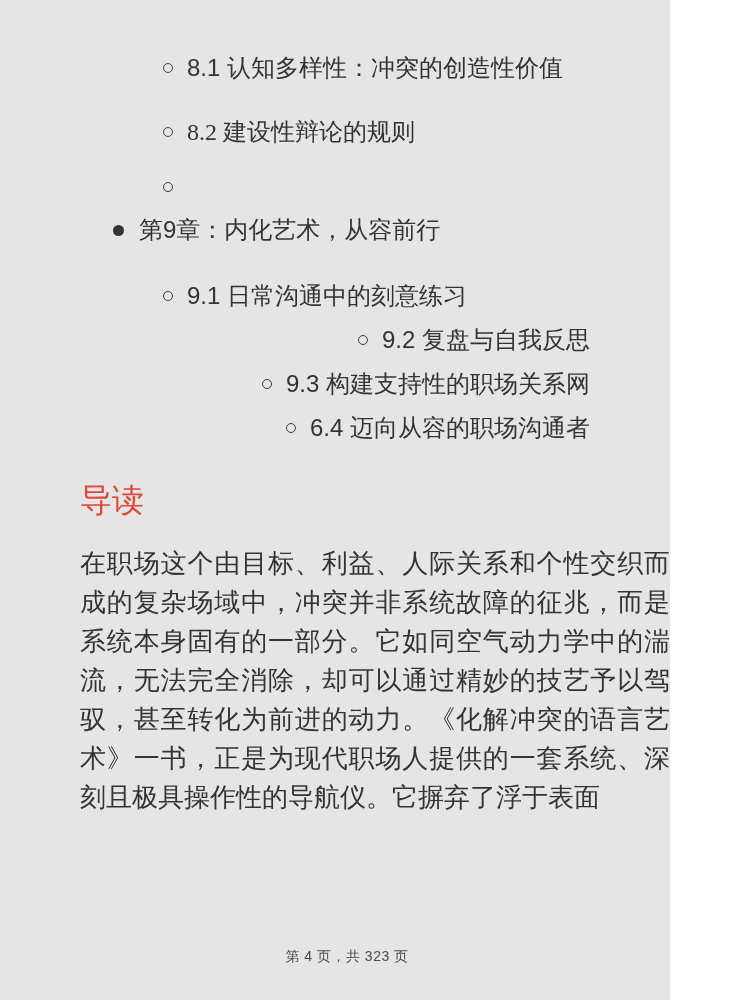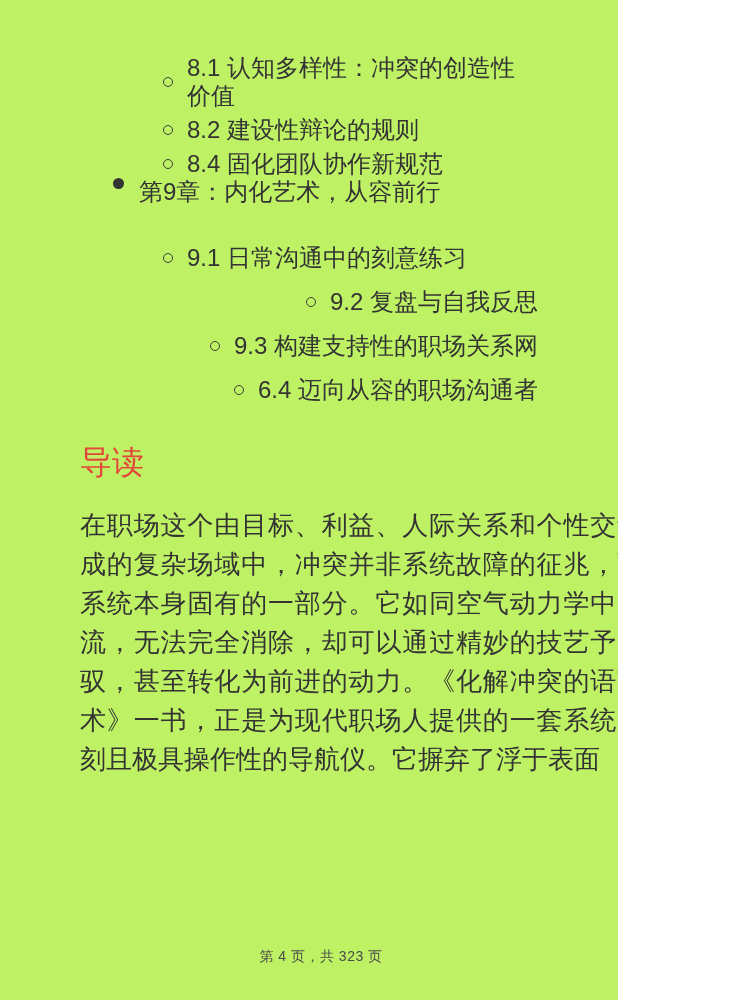--- a/index.html
+++ b/index.html
@@ -1,52 +1,53 @@
 <!DOCTYPE html>
 <html><head>
 <meta charset="utf-8">
 <style>
   html, body { margin: 0; padding: 0; background: #ffffff; }
   .page {
-    width: 618px; height: 1000px;
-    background: #bef264;
+    width: 670px; height: 1000px;
+    background: #e5e5e5;
     position: relative;
     overflow: hidden;
     font-family: "Liberation Sans", "DejaVu Sans", sans-serif;
     color: #333333;
   }
   .content { padding: 54px 80px 0 80px; }
 
   ul { margin: 0; padding: 0; list-style: none; }
 
   .toc-sub li {
     display: flex; align-items: center;
     font-size: 24px; line-height: 28px;
   }
-  .toc-sub.first li + li { margin-top: 6px; }
+  .toc-sub.first li + li { margin-top: 36px; font-family: Liberation Serif, serif; }
   .toc-sub.second li + li { margin-top: 16px; justify-content: flex-end; }
 
   .bullet { flex: 0 0 auto; display: inline-block; }
   .bullet.hollow {
     width: 8px; height: 8px;
     border: 1.6px solid #3d3d3d;
     border-radius: 50%;
     margin-left: 83px; margin-right: 14px;
     background: transparent;
   }
   .bullet.solid {
     width: 11px; height: 11px;
     background: #333333;
     border-radius: 50%;
     margin-left: 33px; margin-right: 15px;
   }
 
   .toc-main {
-    display: flex; align-items: flex-start;
+    display: flex; align-items: center;
     font-size: 24px; line-height: 28px;
+    margin-top: 24px;
   }
   .toc-sub.second { margin-top: 38px; }
 
   .intro-heading {
     margin: 40px 0 0 0;
     font-size: 32px; line-height: 36px;
     font-weight: 400;
     color: #e2473a;
   }
   .intro-paragraph {
@@ -78,21 +79,20 @@
       <li>
         <span class="bullet hollow"></span>
         <span class="toc-text">8.1 认知多样性：冲突的创造性价值</span>
       </li>
       <li>
         <span class="bullet hollow"></span>
         <span class="toc-text">8.2 建设性辩论的规则</span>
       </li>
       <li>
         <span class="bullet hollow"></span>
-        <span class="toc-text">8.4 固化团队协作新规范</span>
       </li>
     </ul>
 
     <div class="toc-main">
       <span class="bullet solid"></span>
       <span class="toc-text">第9章：内化艺术，从容前行</span>
     </div>
 
     <ul class="toc-sub second">
       <li>

